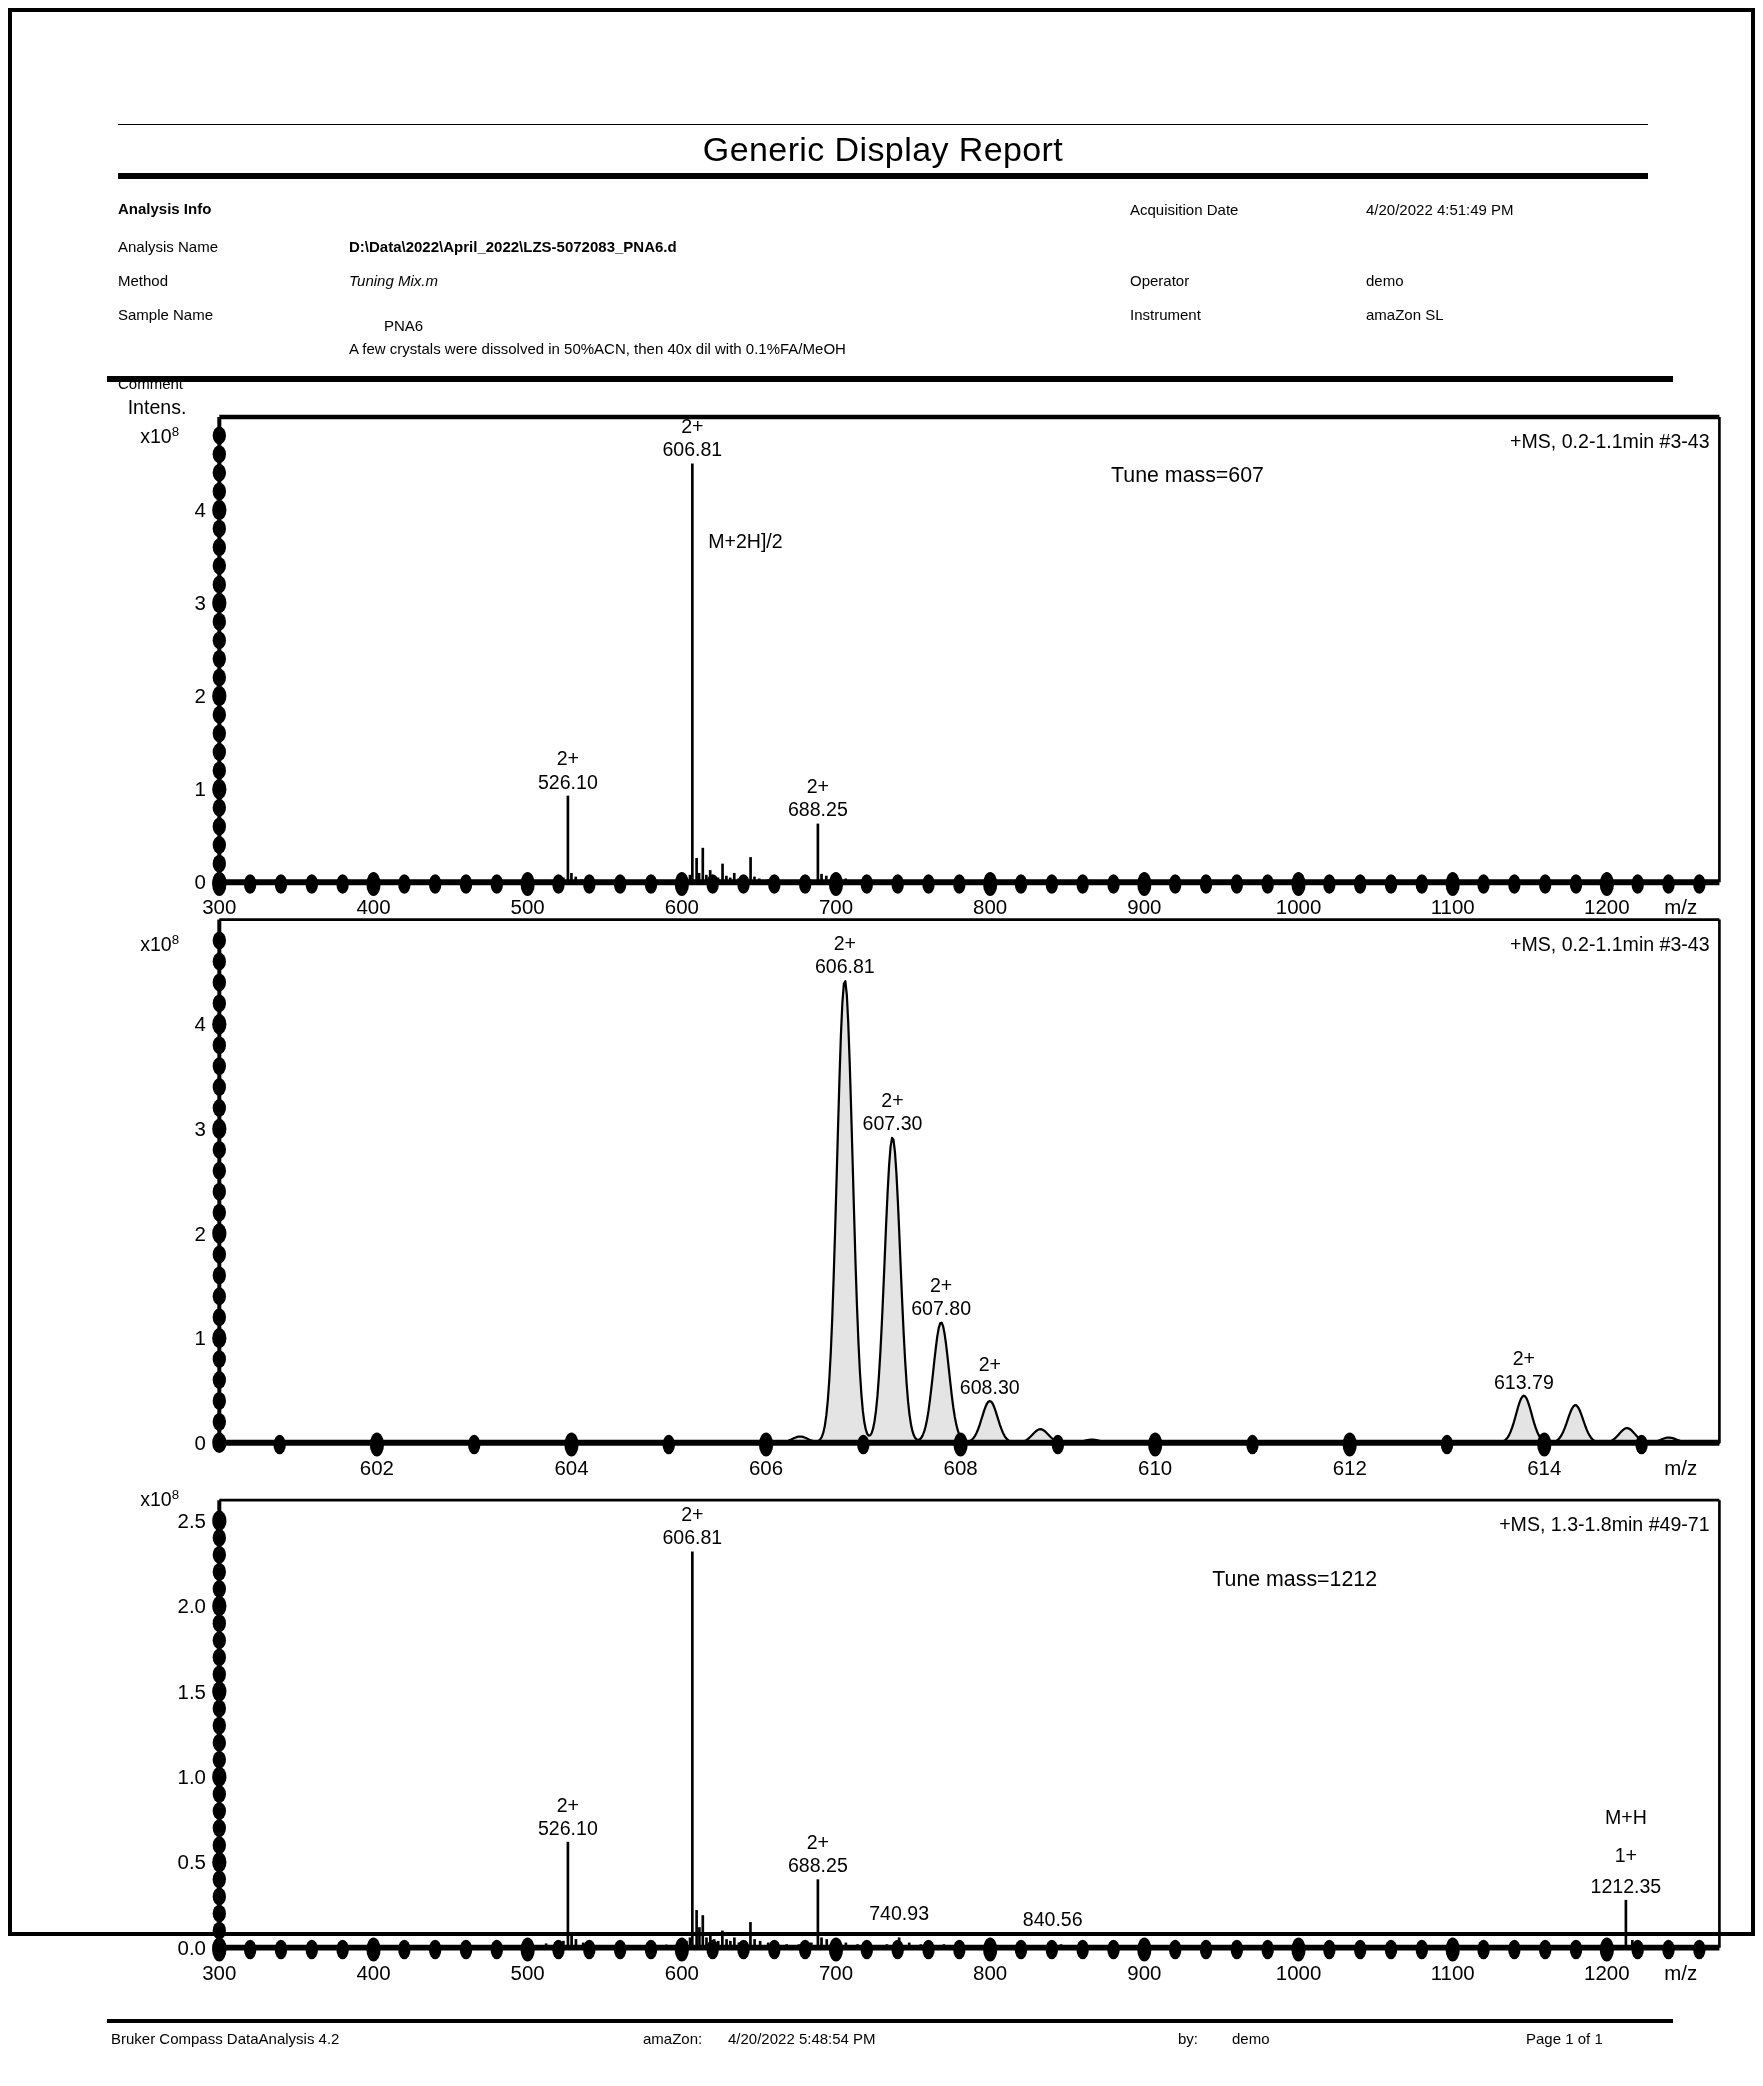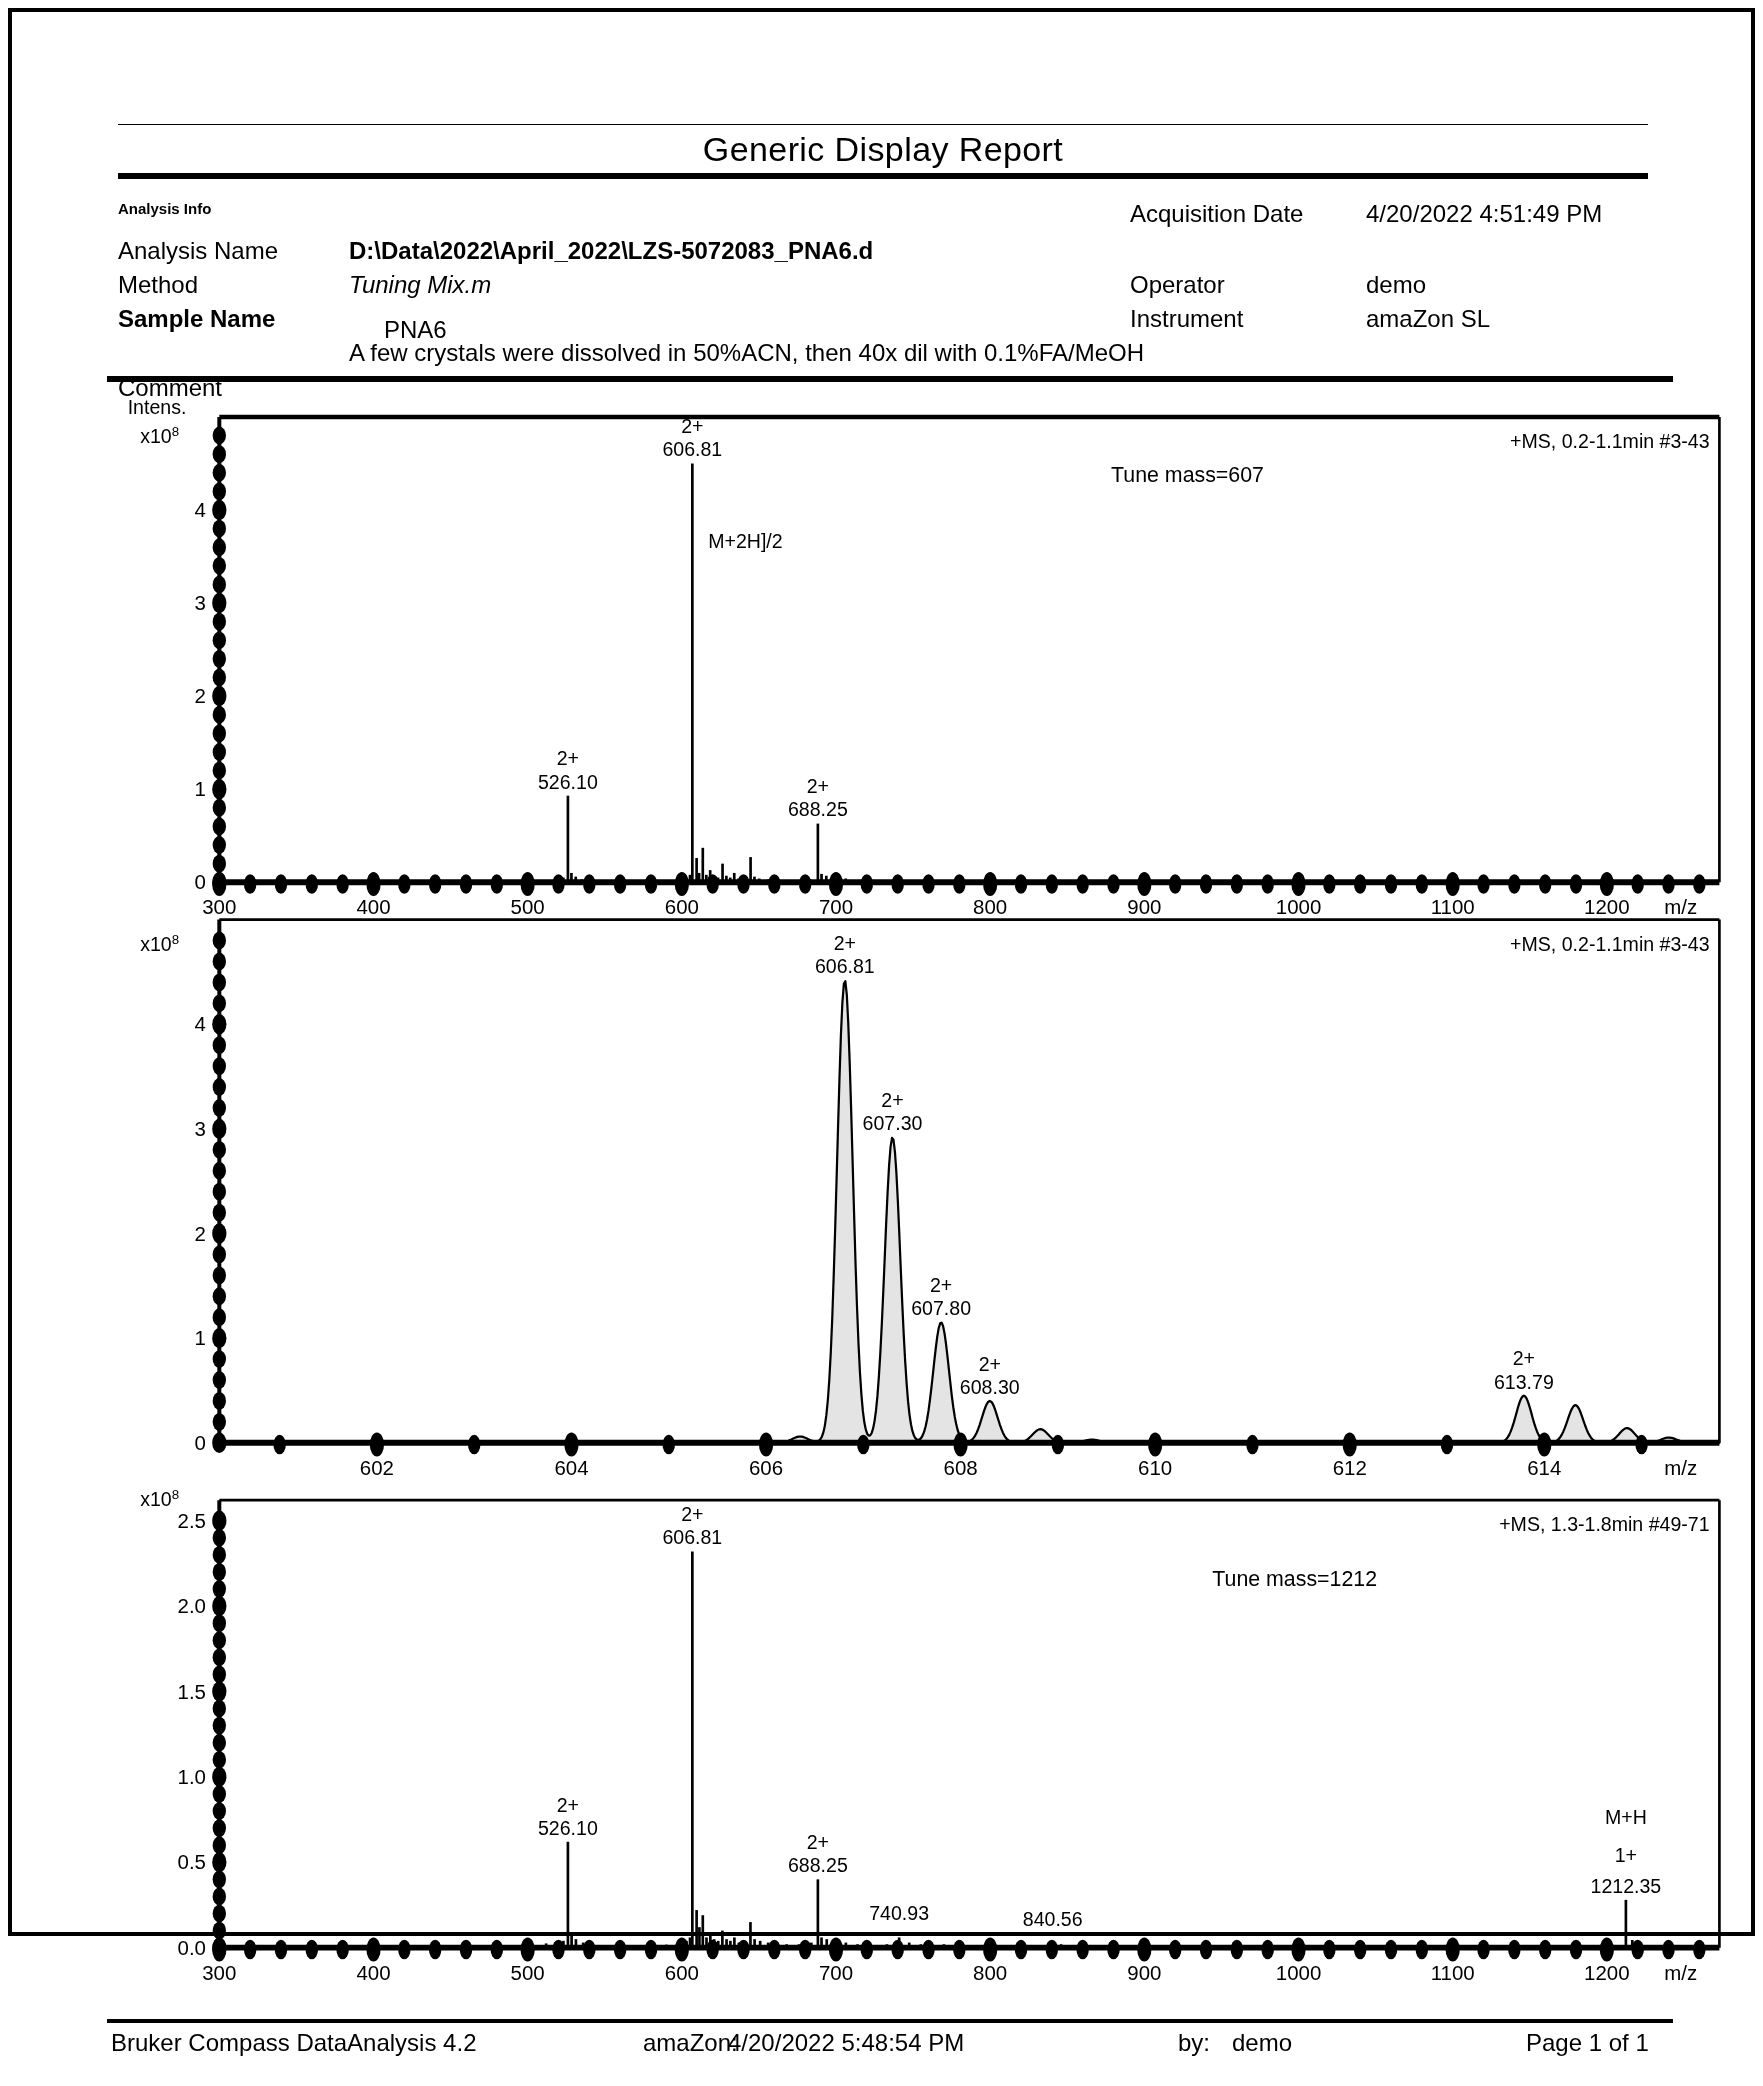--- a/index.html
+++ b/index.html
@@ -1,21 +1,21 @@
 <!DOCTYPE html>
 <html style="font-size:7.1px"><head>
 <meta charset="utf-8">
 <style>
   html,body{margin:0;padding:0;background:#ffffff;}
   body{width:1763px;height:2087px;position:relative;font-family:"Liberation Sans","DejaVu Sans",sans-serif;color:#000;}
   .abs{position:absolute;white-space:nowrap;line-height:1;}
   .border-frame{position:absolute;left:8px;top:8px;right:8px;bottom:8px;border:4.9px solid #000;}
   .rule{position:absolute;background:#000;}
   .title{font-size:34px;letter-spacing:0.4px;text-align:center;}
-  .fs46{font-size:24px;}
+  .fs46{font-size:15px;}
   .fs48{font-size:15px;}
   .bold{font-weight:bold;}
   #spectra-svg{position:absolute;left:0;top:0;}
 </style>
 </head>
 <body>
 
 <div class="abs" style="left:0;top:0;width:1763px;height:1944px;">
 
   <div class="border-frame"></div>
@@ -23,21 +23,21 @@
   <div class="rule" style="left:118px;top:124px;width:1530px;height:1.3px;"></div>
   <div class="abs title" style="left:118px;top:132px;width:1530px;">Generic Display Report</div>
   <div class="rule" style="left:118px;top:173px;width:1530px;height:5.8px;"></div>
 
   <div class="abs fs48 bold" style="left:118px;top:201px;">Analysis Info</div>
 
   <div class="abs fs46" style="left:118px;top:239px;">Analysis Name</div>
   <div class="abs fs46" style="left:349px;top:239px;font-weight:bold;">D:\Data\2022\April_2022\LZS-5072083_PNA6.d</div>
   <div class="abs fs46" style="left:118px;top:273px;">Method</div>
   <div class="abs fs46" style="left:349px;top:273px;font-style:italic;">Tuning Mix.m</div>
-  <div class="abs fs46" style="left:118px;top:307px;font-weight:bold;">Sample Name</div>
+  <div class="abs fs46" style="left:118px;top:307px;">Sample Name</div>
   <div class="abs fs46" style="left:349px;top:318px;margin-left:35px;">PNA6</div>
   <div class="abs fs46" style="left:118px;top:341px;margin-top:35px;">Comment</div>
   <div class="abs fs46" style="left:349px;top:341px;">A few crystals were dissolved in 50%ACN, then 40x dil with 0.1%FA/MeOH</div>
 
   <div class="abs fs46" style="left:1130px;top:202px;">Acquisition Date</div>
   <div class="abs fs46" style="left:1366px;top:202px;">4/20/2022 4:51:49 PM</div>
   <div class="abs fs46" style="left:1130px;top:273px;">Operator</div>
   <div class="abs fs46" style="left:1366px;top:273px;">demo</div>
   <div class="abs fs46" style="left:1130px;top:307px;">Instrument</div>
   <div class="abs fs46" style="left:1366px;top:307px;">amaZon SL</div>

